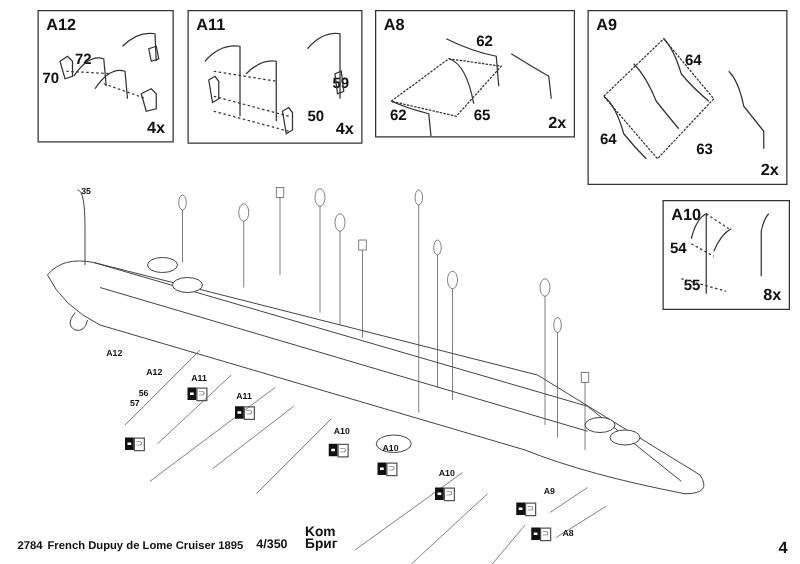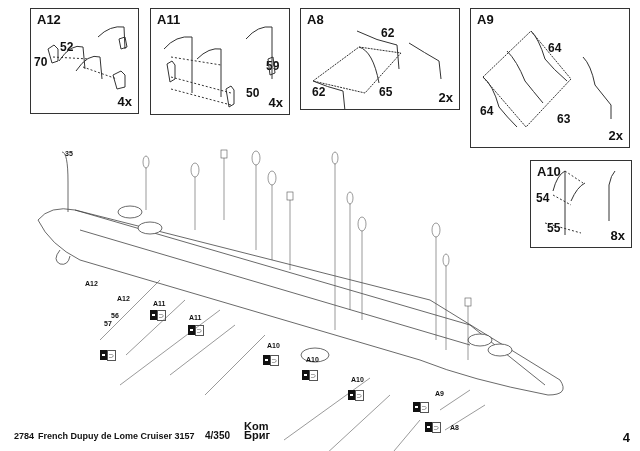--- a/index.html
+++ b/index.html
@@ -16,21 +16,21 @@
   .marker .blk{width:7px;height:10px;background:#111;position:relative;}
   .marker .blk::after{content:"";position:absolute;left:2px;top:4px;width:3px;height:2px;background:#fff;}
   .marker .wht{width:8px;height:9px;border:1px solid #555;font-size:7px;line-height:9px;text-align:center;color:#555;}
   .logo{position:absolute;font-weight:bold;font-size:11px;line-height:9px;}
 </style>
 </head>
 <body>
 
 <div class="frame" style="left:30px;top:8px;width:107px;height:104px;">
   <span class="frame-title">A12</span>
-  <span class="pn" style="left:29px;top:31px;">52</span>
+  <span class="pn" style="left:29px;top:31px;">72</span>
   <span class="pn" style="left:3px;top:46px;">70</span>
   <span class="qty">4x</span>
   <svg class="art" width="107" height="104">
     <g fill="none" stroke="#333" stroke-width="1">
       <path d="M 17 40 l 6 -4 l 4 4 l 0 12 l -6 2 z"></path>
       <path d="M 28 52 q 12 -18 24 -14 l 2 22"></path>
       <path d="M 45 62 q 12 -18 24 -14 l 2 22"></path>
       <path d="M 82 66 l 8 -4 l 4 4 l 0 12 l -8 2 z"></path>
       <path d="M 67 28 q 12 -12 26 -10 l 1 22"></path>
       <path d="M 88 30 l 6 -2 l 2 10 l -6 2 z"></path>
@@ -201,16 +201,16 @@
 <div class="marker" style="left:413px;top:402px;">
     <span class="blk"></span>
     <span class="wht">⊃</span>
   </div>
 <div class="marker" style="left:425px;top:422px;">
     <span class="blk"></span>
     <span class="wht">⊃</span>
   </div>
 
 <span class="footer-text" style="left:14px;top:431px;">2784</span>
-<span class="footer-text" style="left:38px;top:431px;">French Dupuy de Lome Cruiser 3157</span>
+<span class="footer-text" style="left:38px;top:431px;">French Dupuy de Lome Cruiser 1895</span>
 <span class="footer-text" style="left:205px;top:430px;font-size:10px;">4/350</span>
 <span class="logo" style="left:244px;top:422px;width:36px;">Kom Бриг</span>
 <span class="page-num">4</span>
 
 </body></html>

